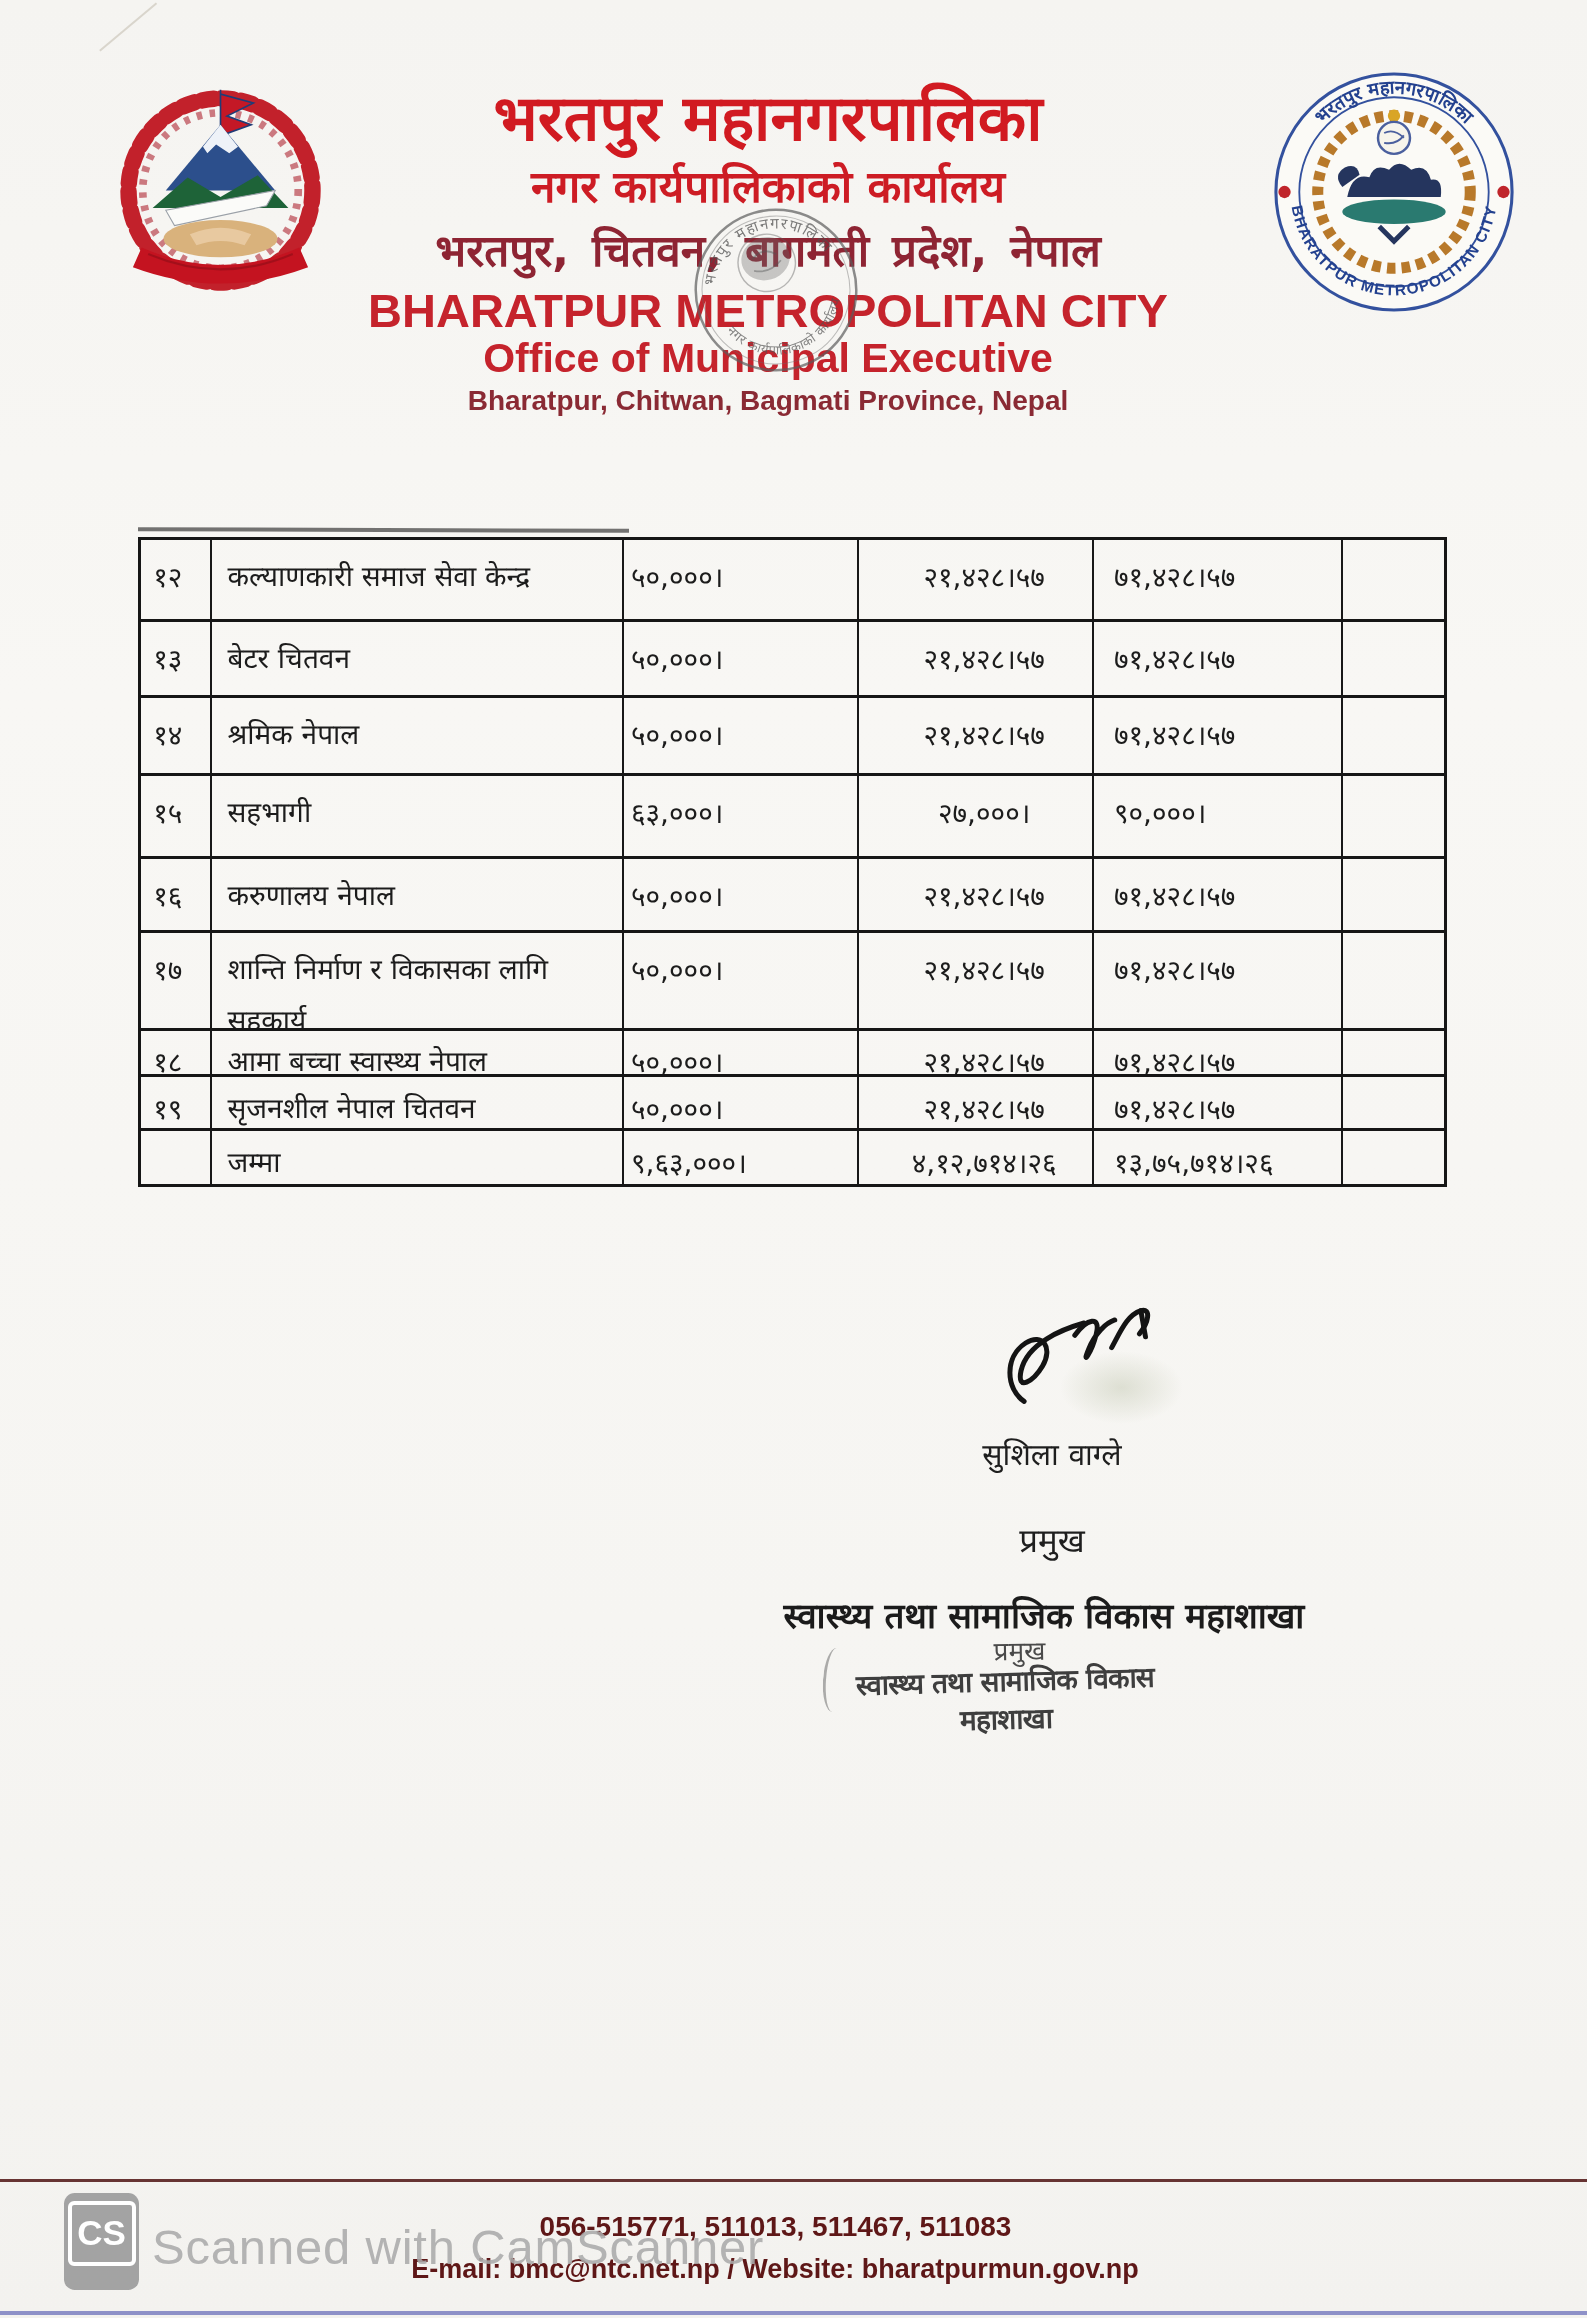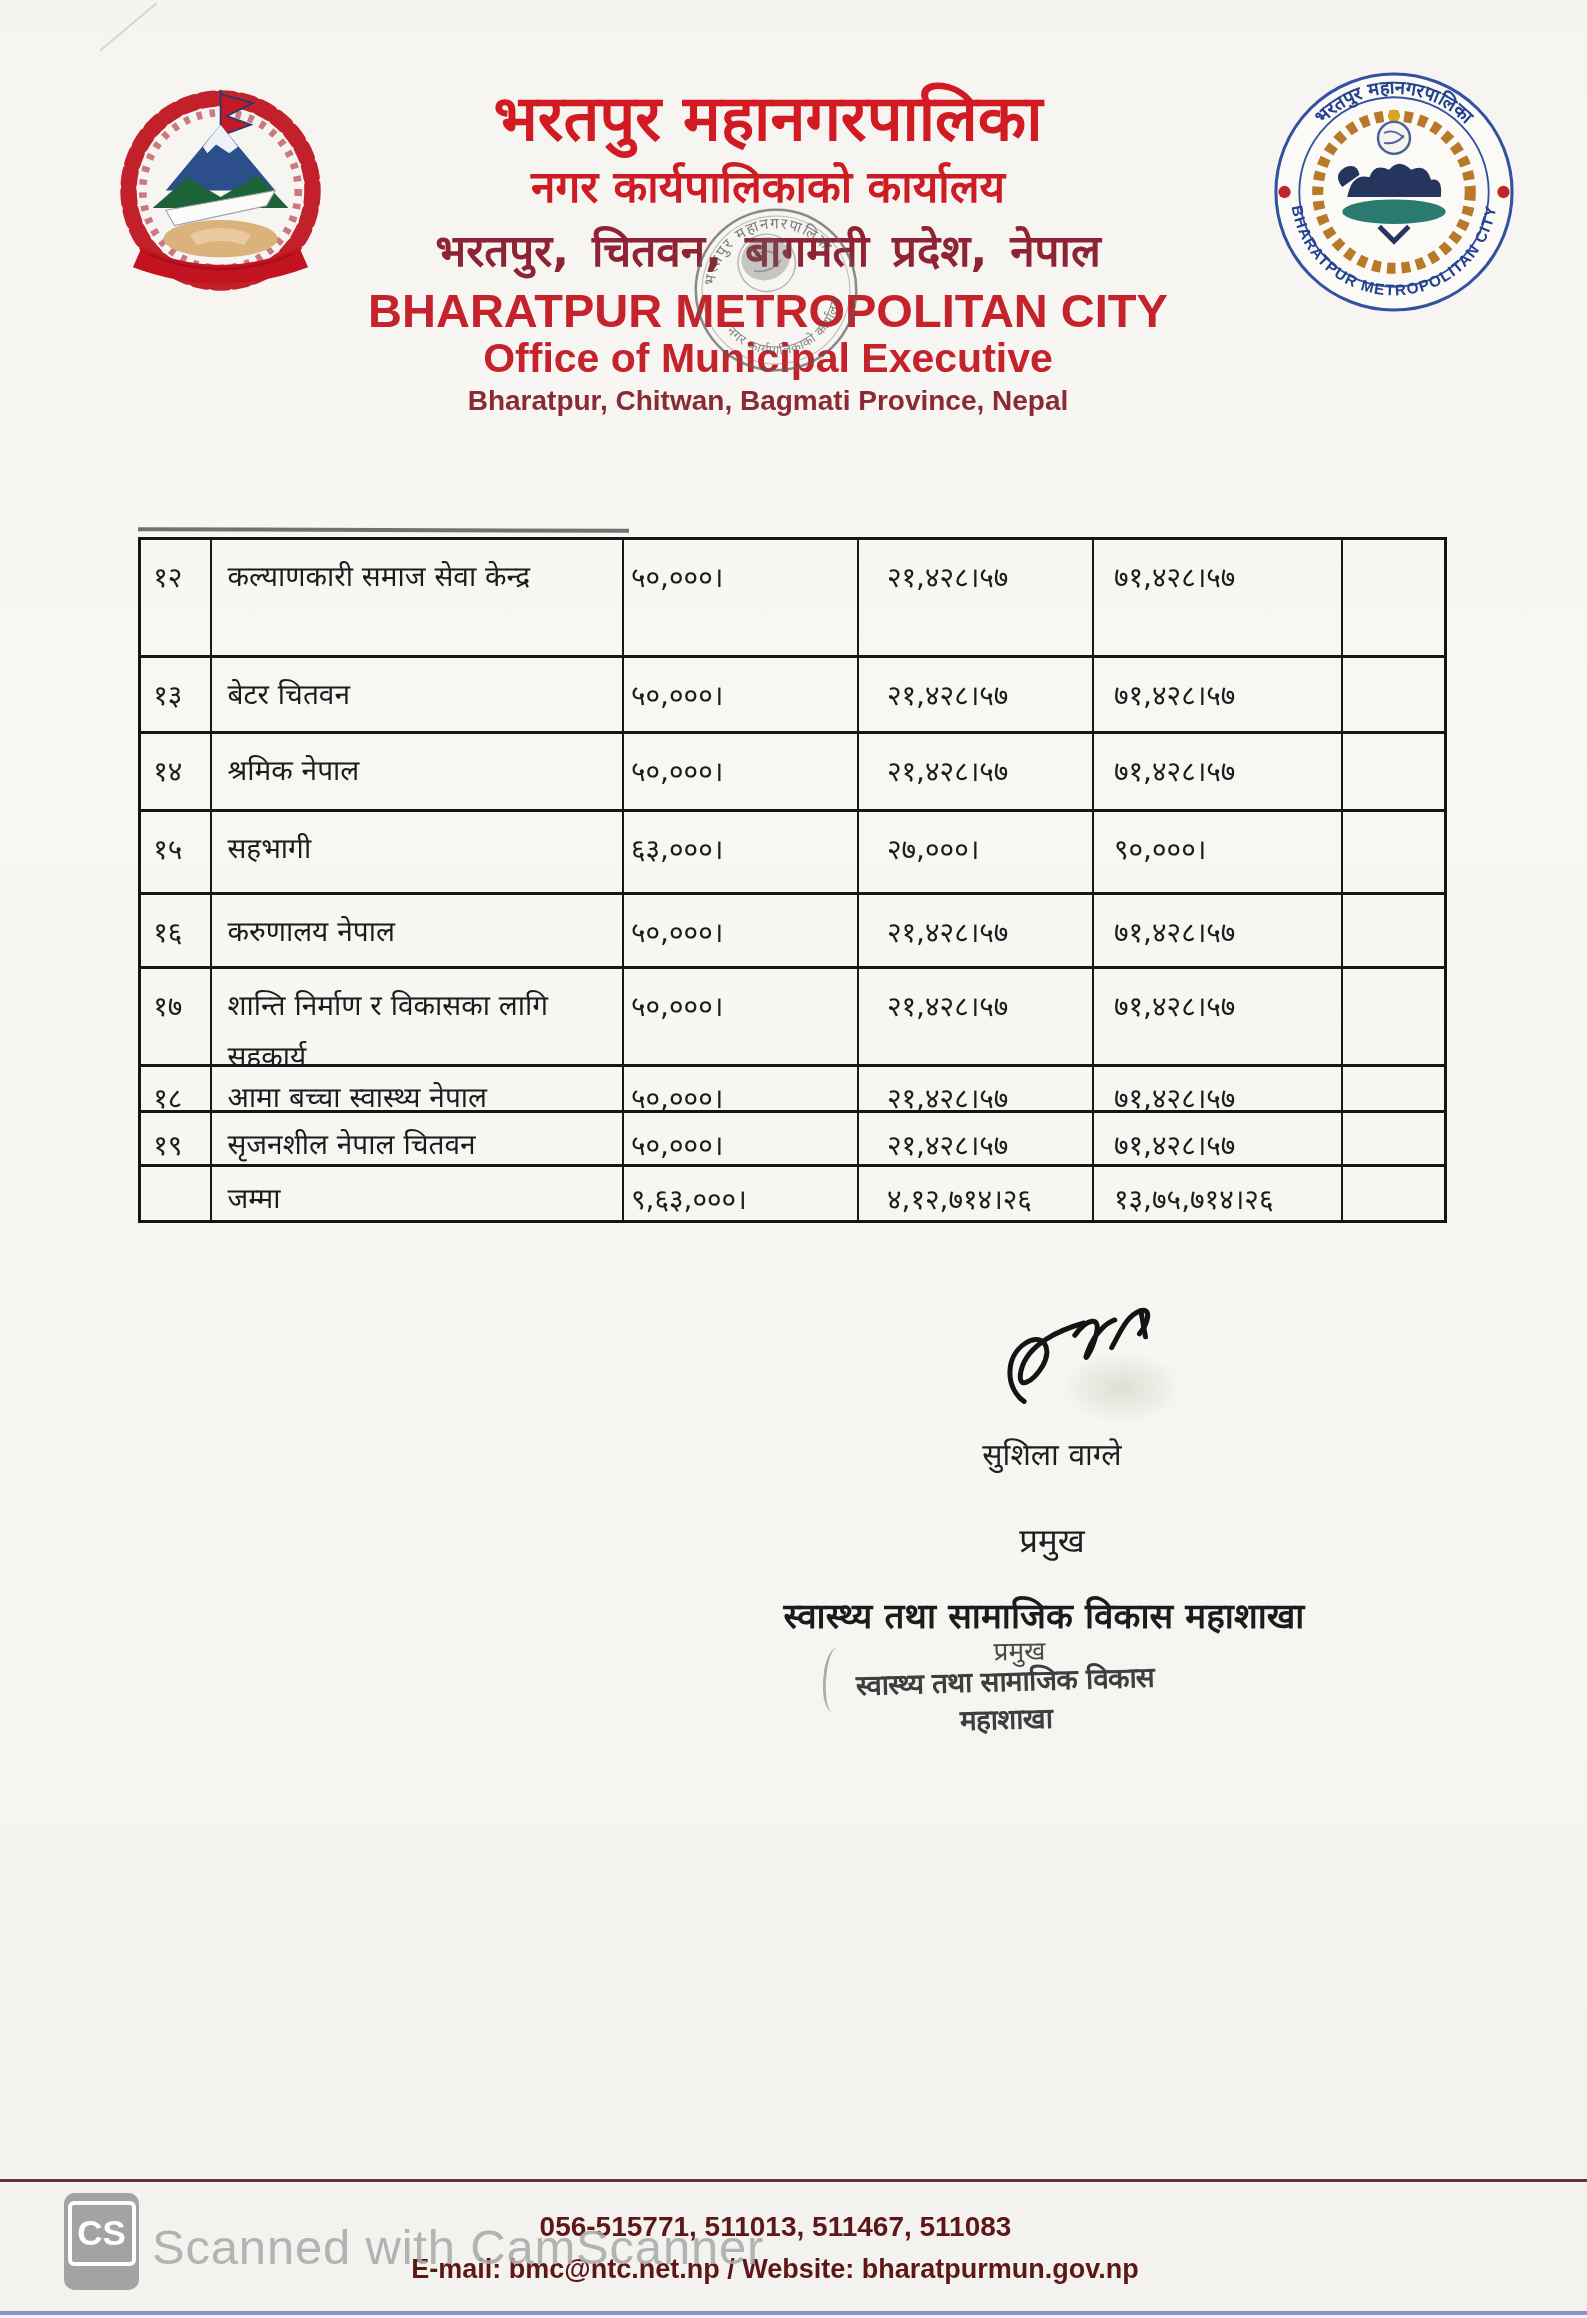--- a/index.html
+++ b/index.html
@@ -20,21 +20,21 @@
   
   .grant-table{left:138px;top:537px;border:3.1px solid #161616;background:transparent;}
   .trow{display:flex;box-sizing:border-box;border-bottom:3.1px solid #161616;}
   .trow:last-child{border-bottom:none;}
   .tcell{box-sizing:border-box;border-right:2.3px solid #181818;padding:10.7px 10.7px 0 15.4px;
          font-size:28px;color:#1c1c1c;line-height:1.9;overflow:hidden;}
   .tcell:last-child{border-right:none;}
   .c-sn{width:71px;padding-left:12.3px;}
   .c-name{width:412px;padding-right:26px;line-height:1.85;}
   .c-a1{width:235px;padding-left:7px;}
-  .c-a2{width:235px;padding-left:28px;}
+  .c-a2{width:235px;padding-left:28px;text-align:center;}
   .c-a3{width:249px;padding-left:20px;}
   .c-rm{width:101px;}
   
   .sig-svg{left:998px;top:1301px;width:169px;height:127px;}
   .sig-smudge{left:1060px;top:1351px;width:123px;height:73px;border-radius:50%;
               background:radial-gradient(closest-side,rgba(145,155,115,.25),rgba(145,155,115,0));}
   .sig-name{left:937px;top:1433px;width:230px;text-align:center;font-size:30px;color:#1e1e1e;}
   .sig-desg{left:937px;top:1517px;width:230px;text-align:center;font-size:33px;color:#1e1e1e;}
   .sig-dept{left:783px;top:1591px;width:522px;text-align:center;font-size:35px;font-weight:600;color:#1b1b1b;}
   .stamp-desg{left:966px;top:1632px;width:107px;text-align:center;font-size:26px;color:#333;
@@ -130,21 +130,21 @@
     <text font-size="21" fill="#4f4f4f" text-anchor="middle" letter-spacing="2" font-family="'DejaVu Sans','Liberation Sans',sans-serif" opacity=".9">
       <textPath href="#inkTop" startOffset="50%">भरतपुर महानगरपालिका</textPath>
     </text>
     <text font-size="18" fill="#525252" text-anchor="middle" letter-spacing="1" font-family="'DejaVu Sans','Liberation Sans',sans-serif" opacity=".85">
       <textPath href="#inkBottom" startOffset="50%">नगर कार्यपालिकाको कार्यालय</textPath>
     </text>
   </svg>
 
   <div class="abs grant-table">
 
-    <div class="trow" style="height:118px;">
+    <div class="trow" style="height:82px;">
       <div class="tcell c-sn">१२</div>
       <div class="tcell c-name">कल्याणकारी समाज सेवा केन्द्र</div>
       <div class="tcell c-a1">५०,०००।</div>
       <div class="tcell c-a2">२१,४२८।५७</div>
       <div class="tcell c-a3">७१,४२८।५७</div>
       <div class="tcell c-rm"></div>
     </div>
 
     <div class="trow" style="height:76px;">
       <div class="tcell c-sn">१३</div>

